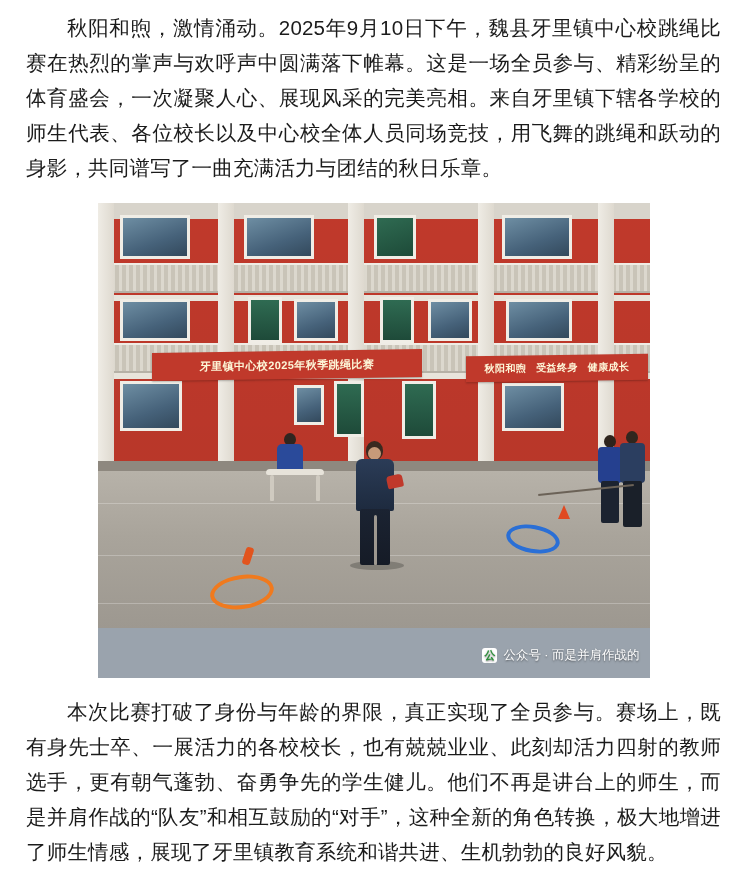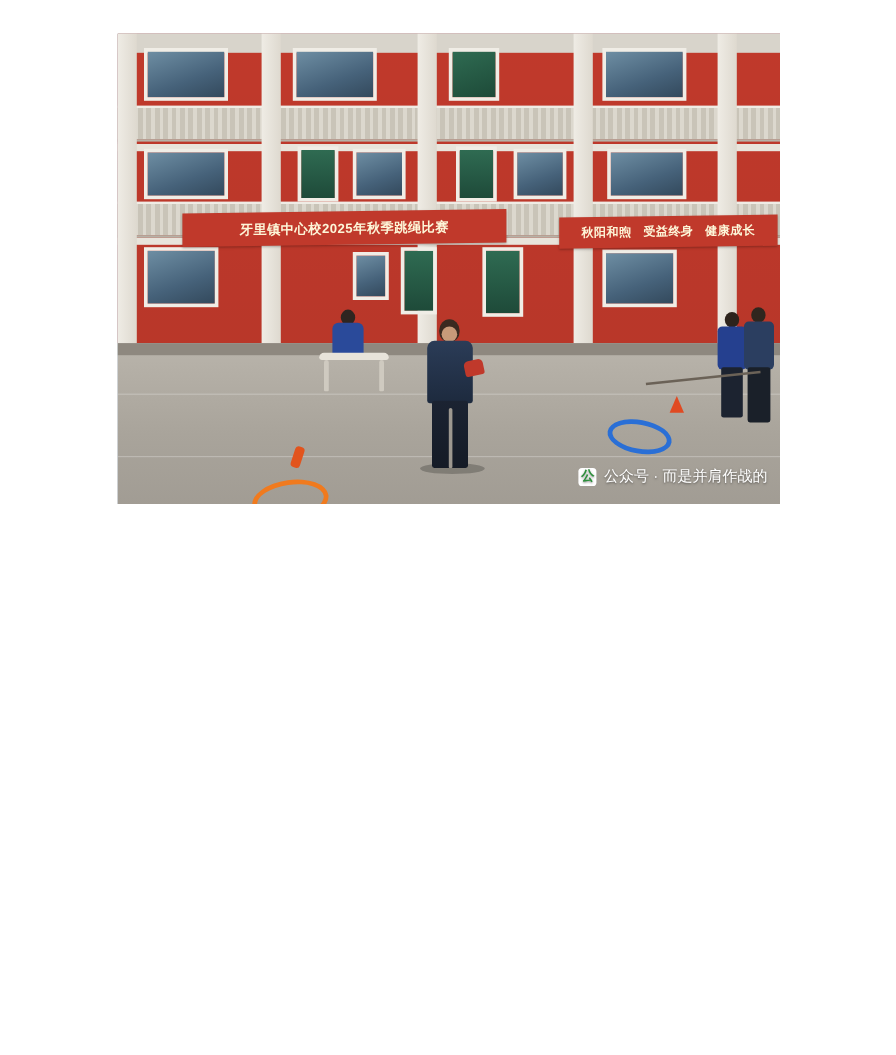--- a/index.html
+++ b/index.html
@@ -36,21 +36,21 @@
     margin-top: 16px;
   }
   .figure {
     margin: 18px 0 0 0;
     display: flex;
     justify-content: center;
   }
   .photo {
     position: relative;
     width: 552px;
-    height: 392px;
+    height: 475px;
     overflow: hidden;
     background: #9aa3ad;
     border: 0;
   }
   .bld-top-band {
     position: absolute;
     left: 0; top: 0; width: 552px; height: 16px;
     background: #d8d4cb;
   }
   .bld-red {
@@ -218,20 +218,21 @@
     line-height: 15px;
     text-align: center;
     font-weight: bold;
   }
 </style>
 </head>
 <body>
 
 <div class="page">
 
+  <p class="para">秋阳和煦，激情涌动。2025年9月10日下午，魏县牙里镇中心校跳绳比赛在热烈的掌声与欢呼声中圆满落下帷幕。这是一场全员参与、精彩纷呈的体育盛会，一次凝聚人心、展现风采的完美亮相。来自牙里镇下辖各学校的师生代表、各位校长以及中心校全体人员同场竞技，用飞舞的跳绳和跃动的身影，共同谱写了一曲充满活力与团结的秋日乐章。</p>
 
   <div class="figure">
     <div class="photo">
 
       <div class="bld-red"></div>
       <div class="bld-top-band"></div>
       <div class="floor-line fl1"></div>
       <div class="floor-line fl2"></div>
       <div class="balcony b1"></div>
       <div class="balcony b2"></div>
@@ -303,14 +304,15 @@
       <div class="wire"></div>
 
       <div class="watermark">
         <span class="wm-logo">公</span>
         <span>公众号 · 而是并肩作战的</span>
       </div>
 
     </div>
   </div>
 
+  <p class="para para-bottom">本次比赛打破了身份与年龄的界限，真正实现了全员参与。赛场上，既有身先士卒、一展活力的各校校长，也有兢兢业业、此刻却活力四射的教师选手，更有朝气蓬勃、奋勇争先的学生健儿。他们不再是讲台上的师生，而是并肩作战的“队友”和相互鼓励的“对手”，这种全新的角色转换，极大地增进了师生情感，展现了牙里镇教育系统和谐共进、生机勃勃的良好风貌。</p>
 
 </div>
 
 </body></html>

